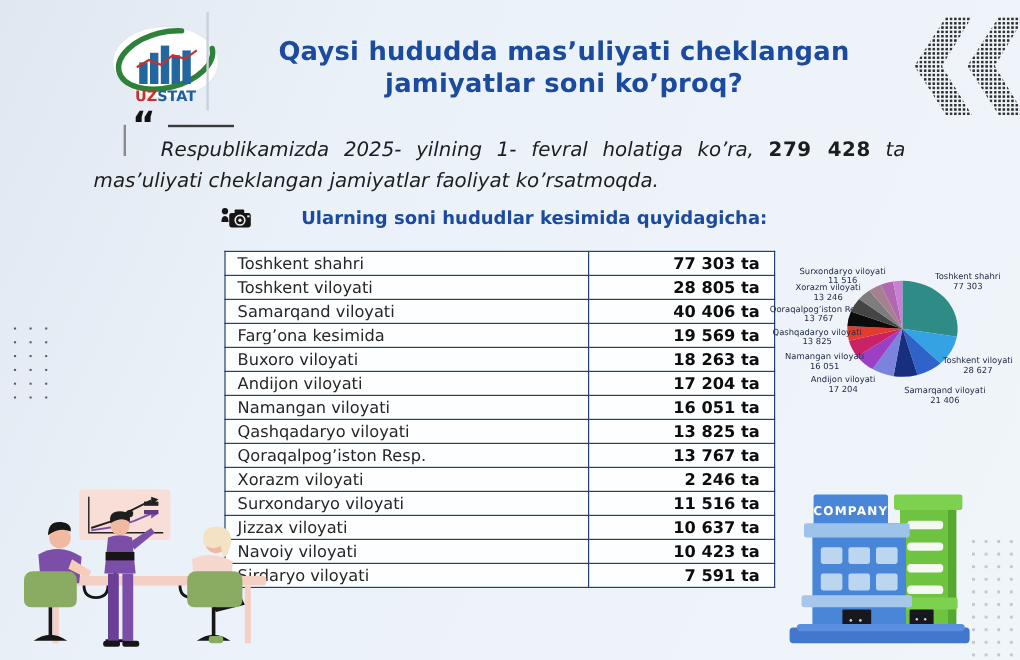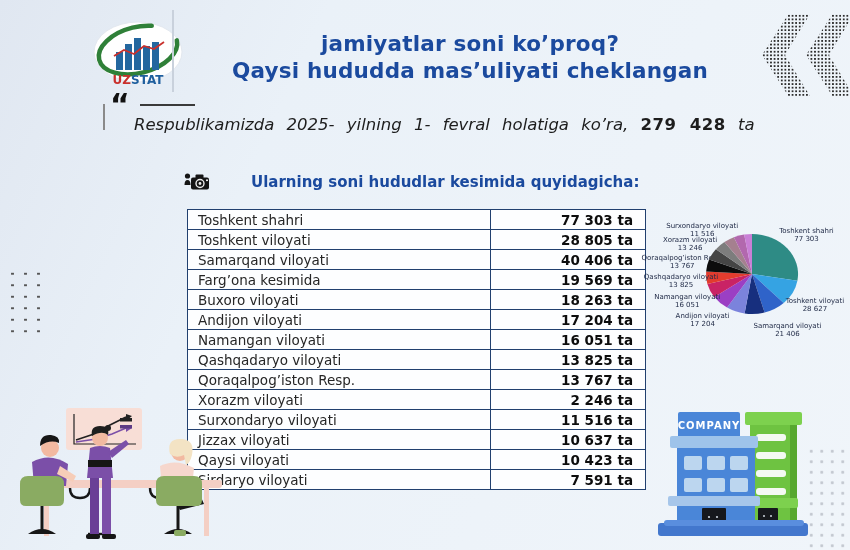--- a/index.html
+++ b/index.html
@@ -79,36 +79,37 @@
       <rect x="48" y="22" width="7" height="32" fill="#24679f"></rect>
       <rect x="57" y="30" width="7" height="24" fill="#24679f"></rect>
       <rect x="66" y="26" width="7" height="28" fill="#24679f"></rect>
       <polyline points="28,40 38,34 48,38 58,30 68,33 78,26" fill="none" stroke="#c9302c" stroke-width="1.8"></polyline>
     </g>
     <text x="52" y="68" text-anchor="middle" class="logo-text"><tspan fill="#c9302c">UZ</tspan><tspan fill="#1f5f9e">STAT</tspan></text>
   </svg>
   <div class="sep-line"></div>
 
   <div class="title">
+    <div>Qaysi hududda mas’uliyati cheklangan</div>
     <div>jamiyatlar soni ko’proq?</div>
-    <div>Qaysi hududda mas’uliyati cheklangan</div>
   </div>
 
   <div class="chevrons">
     <div class="chev c1"></div>
     <div class="chev c2"></div>
   </div>
 
   <div class="qmark">
     <span class="glyph">“</span>
     <span class="hline"></span>
     <span class="vline"></span>
   </div>
   <div class="quote">
     <div class="q1"><span>Respublikamizda 2025- yilning 1- fevral holatiga ko’ra,</span> <b>279 428</b> <span>ta</span></div>
+    <div class="q2">mas’uliyati cheklangan jamiyatlar faoliyat ko’rsatmoqda.</div>
   </div>
 
   <div class="subtitle-row">
     <svg class="cam" viewBox="0 0 28 22">
       <circle cx="4.5" cy="5" r="2.6" fill="#151515"></circle>
       <path d="M1.5 14 q0 -5 3 -5 q3 0 3 5 Z" fill="#151515"></path>
       <rect x="8" y="6.5" width="18" height="12" rx="2" fill="#151515"></rect>
       <rect x="12.5" y="3.5" width="8" height="4.5" rx="1" fill="#151515"></rect>
       <circle cx="17" cy="12.5" r="4" fill="none" stroke="#ededed" stroke-width="1.4"></circle>
       <circle cx="17" cy="12.5" r="1.4" fill="#ededed"></circle>
@@ -162,21 +163,21 @@
           </tr>
           <tr>
             <td class="region">Surxondaryo viloyati</td>
             <td class="val">11 516 ta</td>
           </tr>
           <tr>
             <td class="region">Jizzax viloyati</td>
             <td class="val">10 637 ta</td>
           </tr>
           <tr>
-            <td class="region">Qaysi viloyati</td>
+            <td class="region">Navoiy viloyati</td>
             <td class="val">10 423 ta</td>
           </tr>
           <tr>
             <td class="region">Sirdaryo viloyati</td>
             <td class="val">7 591 ta</td>
           </tr>
         </tbody>
     </table>
   </div>
 

